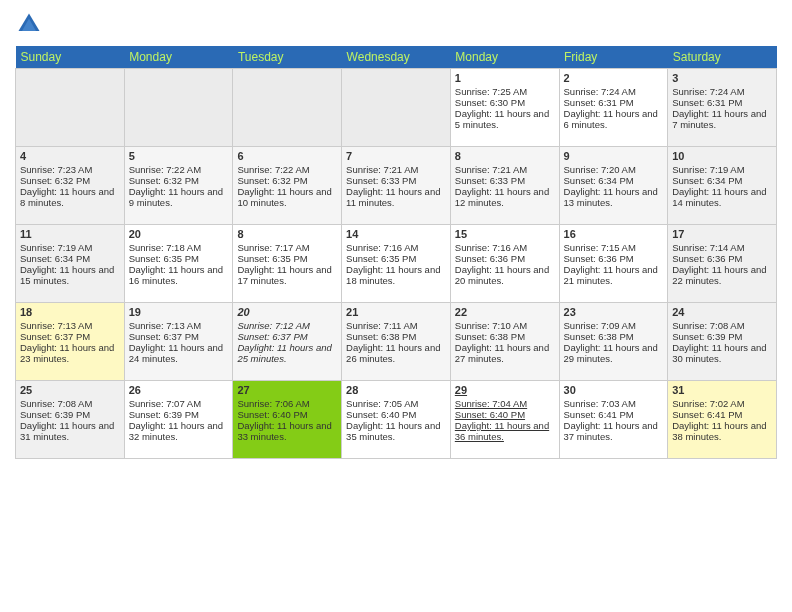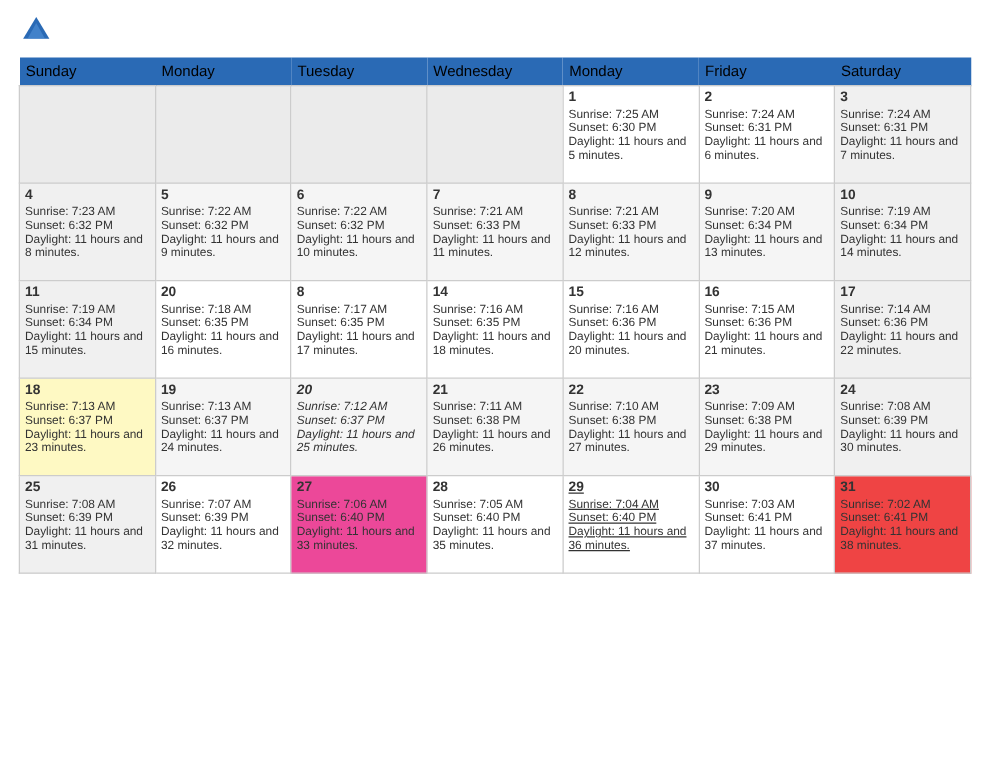--- a/index.html
+++ b/index.html
@@ -8,21 +8,21 @@
     .header { display: flex; justify-content: space-between; align-items: flex-start; margin-bottom: 8px; }
     .logo { display: flex; align-items: center; }
     .logo-text { display: flex; flex-direction: column; line-height: 1.1; }
     .logo-general { font-size: 18px; font-weight: bold; color: #333; }
     .logo-blue { font-size: 18px; font-weight: bold; color: #2a6ab5; }
     .logo-icon { width: 28px; height: 28px; margin-right: 4px; }
     .title-block { text-align: right; }
     .month-title { font-size: 36px; color: #333; font-weight: 300; }
     .location { font-size: 14px; color: #555; }
     table { width: 100%; border-collapse: collapse; table-layout: fixed; }
-    th { background-color: #2a6ab5; color: #000000; text-align: left; padding: 4px 5px; font-size: 12px; font-weight: normal; }
+    th { background-color: #2a6ab5; color: #bef264; text-align: left; padding: 4px 5px; font-size: 12px; font-weight: normal; }
     td { border: 1px solid #ccc; vertical-align: top; padding: 3px 4px; font-size: 9.5px; color: #333; height: 78px; background: #fff; }
     td.empty { background: #f9f9f9; }
     .day-num { font-weight: bold; font-size: 11px; display: block; margin-bottom: 2px; }
     tr:nth-child(odd) td { background-color: #fff; }
     tr:nth-child(even) td { background-color: #f5f5f5; }
     td.empty { background-color: #ebebeb !important; }
   </style>
 </head>
 <body>
 
@@ -89,21 +89,21 @@
           <td style="background-color: rgb(245, 245, 245);"><span class="day-num">19</span><span>Sunrise: 7:13 AM</span><br><span>Sunset: 6:37 PM</span><br><span>Daylight: 11 hours and 24 minutes.</span></td>
           <td style="background-color: rgb(245, 245, 245); font-style: italic;"><span class="day-num">20</span><span>Sunrise: 7:12 AM</span><br><span>Sunset: 6:37 PM</span><br><span>Daylight: 11 hours and 25 minutes.</span></td>
           <td style="background-color: rgb(245, 245, 245);"><span class="day-num">21</span><span>Sunrise: 7:11 AM</span><br><span>Sunset: 6:38 PM</span><br><span>Daylight: 11 hours and 26 minutes.</span></td>
           <td style="background-color: rgb(245, 245, 245);"><span class="day-num">22</span><span>Sunrise: 7:10 AM</span><br><span>Sunset: 6:38 PM</span><br><span>Daylight: 11 hours and 27 minutes.</span></td>
           <td style="background-color: rgb(245, 245, 245);"><span class="day-num">23</span><span>Sunrise: 7:09 AM</span><br><span>Sunset: 6:38 PM</span><br><span>Daylight: 11 hours and 29 minutes.</span></td>
           <td style="background-color: rgb(240, 240, 240);"><span class="day-num">24</span><span>Sunrise: 7:08 AM</span><br><span>Sunset: 6:39 PM</span><br><span>Daylight: 11 hours and 30 minutes.</span></td>
         </tr>
         <tr>
           <td style="background-color: rgb(240, 240, 240);"><span class="day-num">25</span><span>Sunrise: 7:08 AM</span><br><span>Sunset: 6:39 PM</span><br><span>Daylight: 11 hours and 31 minutes.</span></td>
           <td style="background-color: rgb(255, 255, 255);"><span class="day-num">26</span><span>Sunrise: 7:07 AM</span><br><span>Sunset: 6:39 PM</span><br><span>Daylight: 11 hours and 32 minutes.</span></td>
-          <td style="background-color: #ec4899;"><span class="day-num">27</span><span>Sunrise: 7:06 AM</span><br><span>Sunset: 6:40 PM</span><br><span>Daylight: 11 hours and 33 minutes.</span></td>
+          <td style="background-color: #84cc16;"><span class="day-num">27</span><span>Sunrise: 7:06 AM</span><br><span>Sunset: 6:40 PM</span><br><span>Daylight: 11 hours and 33 minutes.</span></td>
           <td style="background-color: rgb(255, 255, 255);"><span class="day-num">28</span><span>Sunrise: 7:05 AM</span><br><span>Sunset: 6:40 PM</span><br><span>Daylight: 11 hours and 35 minutes.</span></td>
           <td style="background-color: rgb(255, 255, 255); text-decoration: underline;"><span class="day-num">29</span><span>Sunrise: 7:04 AM</span><br><span>Sunset: 6:40 PM</span><br><span>Daylight: 11 hours and 36 minutes.</span></td>
           <td style="background-color: rgb(255, 255, 255);"><span class="day-num">30</span><span>Sunrise: 7:03 AM</span><br><span>Sunset: 6:41 PM</span><br><span>Daylight: 11 hours and 37 minutes.</span></td>
-          <td style="background-color: #ef4444;"><span class="day-num">31</span><span>Sunrise: 7:02 AM</span><br><span>Sunset: 6:41 PM</span><br><span>Daylight: 11 hours and 38 minutes.</span></td>
+          <td style="background-color: #fef9c3;"><span class="day-num">31</span><span>Sunrise: 7:02 AM</span><br><span>Sunset: 6:41 PM</span><br><span>Daylight: 11 hours and 38 minutes.</span></td>
         </tr>
       </tbody>
   </table>
 </div>
 
 </body></html>

